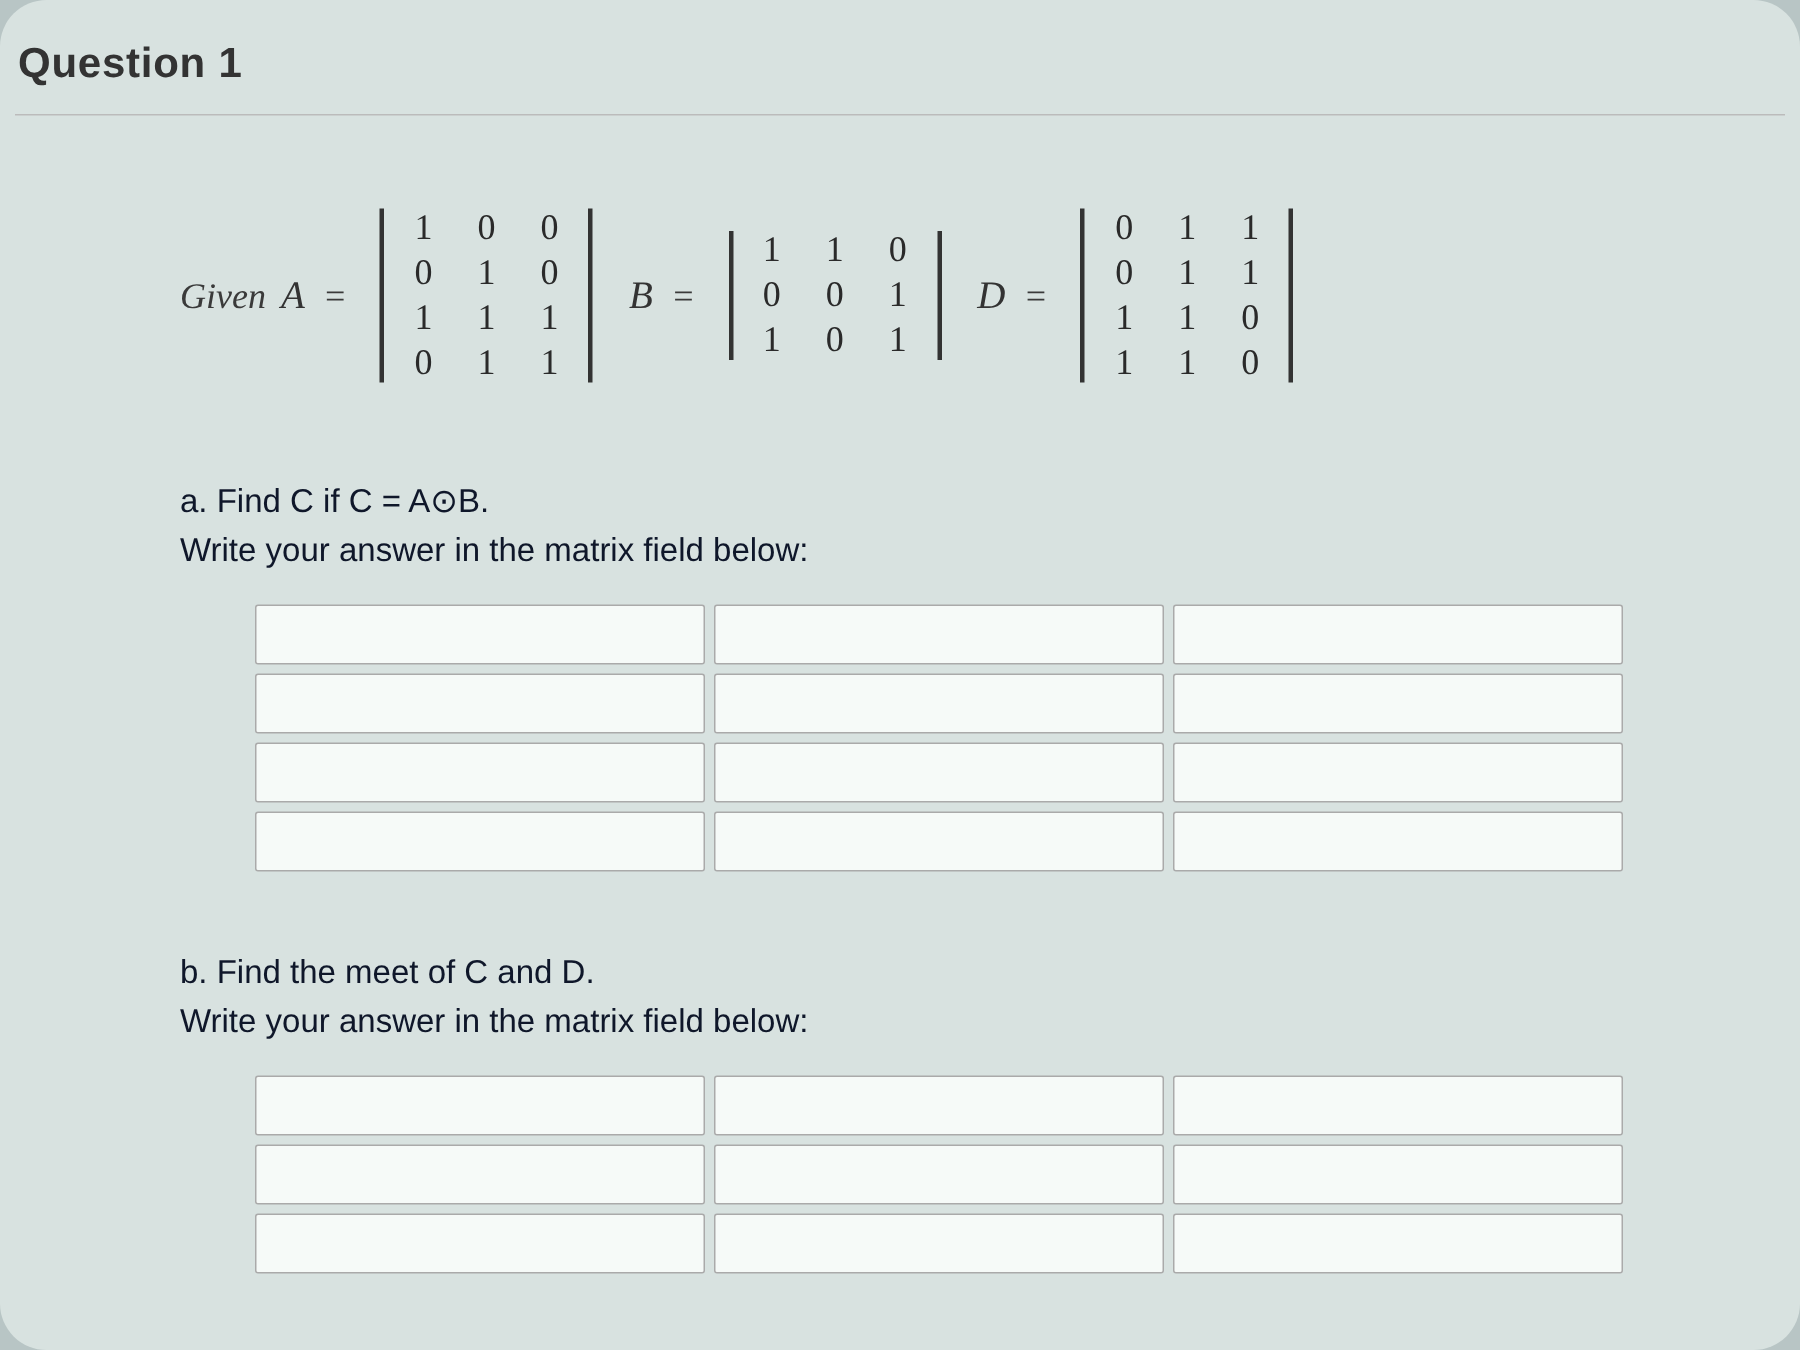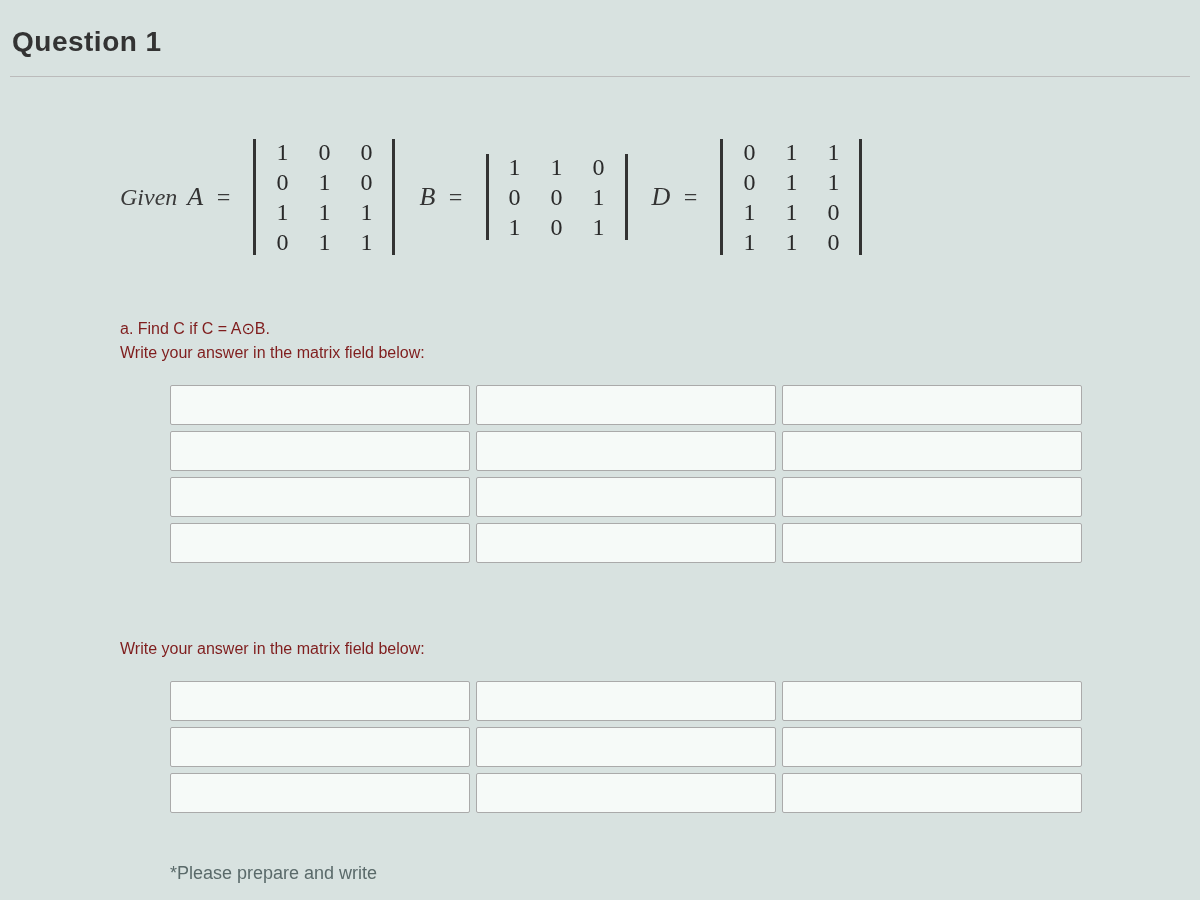--- a/index.html
+++ b/index.html
@@ -12,20 +12,21 @@
     overflow: hidden;
   }
   .page {
     background: #d8e2e0;
     margin: 0;
     width: 1200px;
     height: 900px;
     box-sizing: border-box;
     padding: 20px 10px 0 10px;
     position: relative;
+    border-radius: 31px;
   }
   .question-title {
     font-size: 28px;
     font-weight: bold;
     color: #333;
     padding: 6px 2px 18px 2px;
     border-bottom: 1px solid #bbb;
     margin-bottom: 60px;
     letter-spacing: 0.5px;
   }
@@ -81,22 +82,22 @@
     width: 30px;
     height: 30px;
     text-align: center;
     font-size: 24px;
     font-family: "Times New Roman", serif;
     color: #2a2a2a;
     padding: 0 6px;
   }
   .part {
     margin-bottom: 18px;
-    color: #7f1d1d;
-    font-size: 16px;
+    color: #0f172a;
+    font-size: 22px;
     line-height: 1.5;
   }
   .part-label {
     display: inline;
   }
   .answer-grid {
     display: grid;
     grid-template-columns: repeat(3, 300px);
     grid-template-rows: repeat(4, 40px);
     gap: 6px 6px;
@@ -236,21 +237,21 @@
       <input type="text" style="">
       <input type="text" style="">
       <input type="text" style="">
       <input type="text" style="">
       <input type="text" style="">
       <input type="text" style="">
       <input type="text" style="">
     </div>
 
     <div class="part">
-      <br>
+      <span class="part-label">b. Find the meet of C and D.</span><br>
       <span>Write your answer in the matrix field below:</span>
     </div>
 
     <div class="answer-grid" style="grid-template-rows: repeat(3, 40px);">
       <input type="text" style="">
       <input type="text" style="">
       <input type="text" style="">
       <input type="text" style="">
       <input type="text" style="">
       <input type="text" style="">

